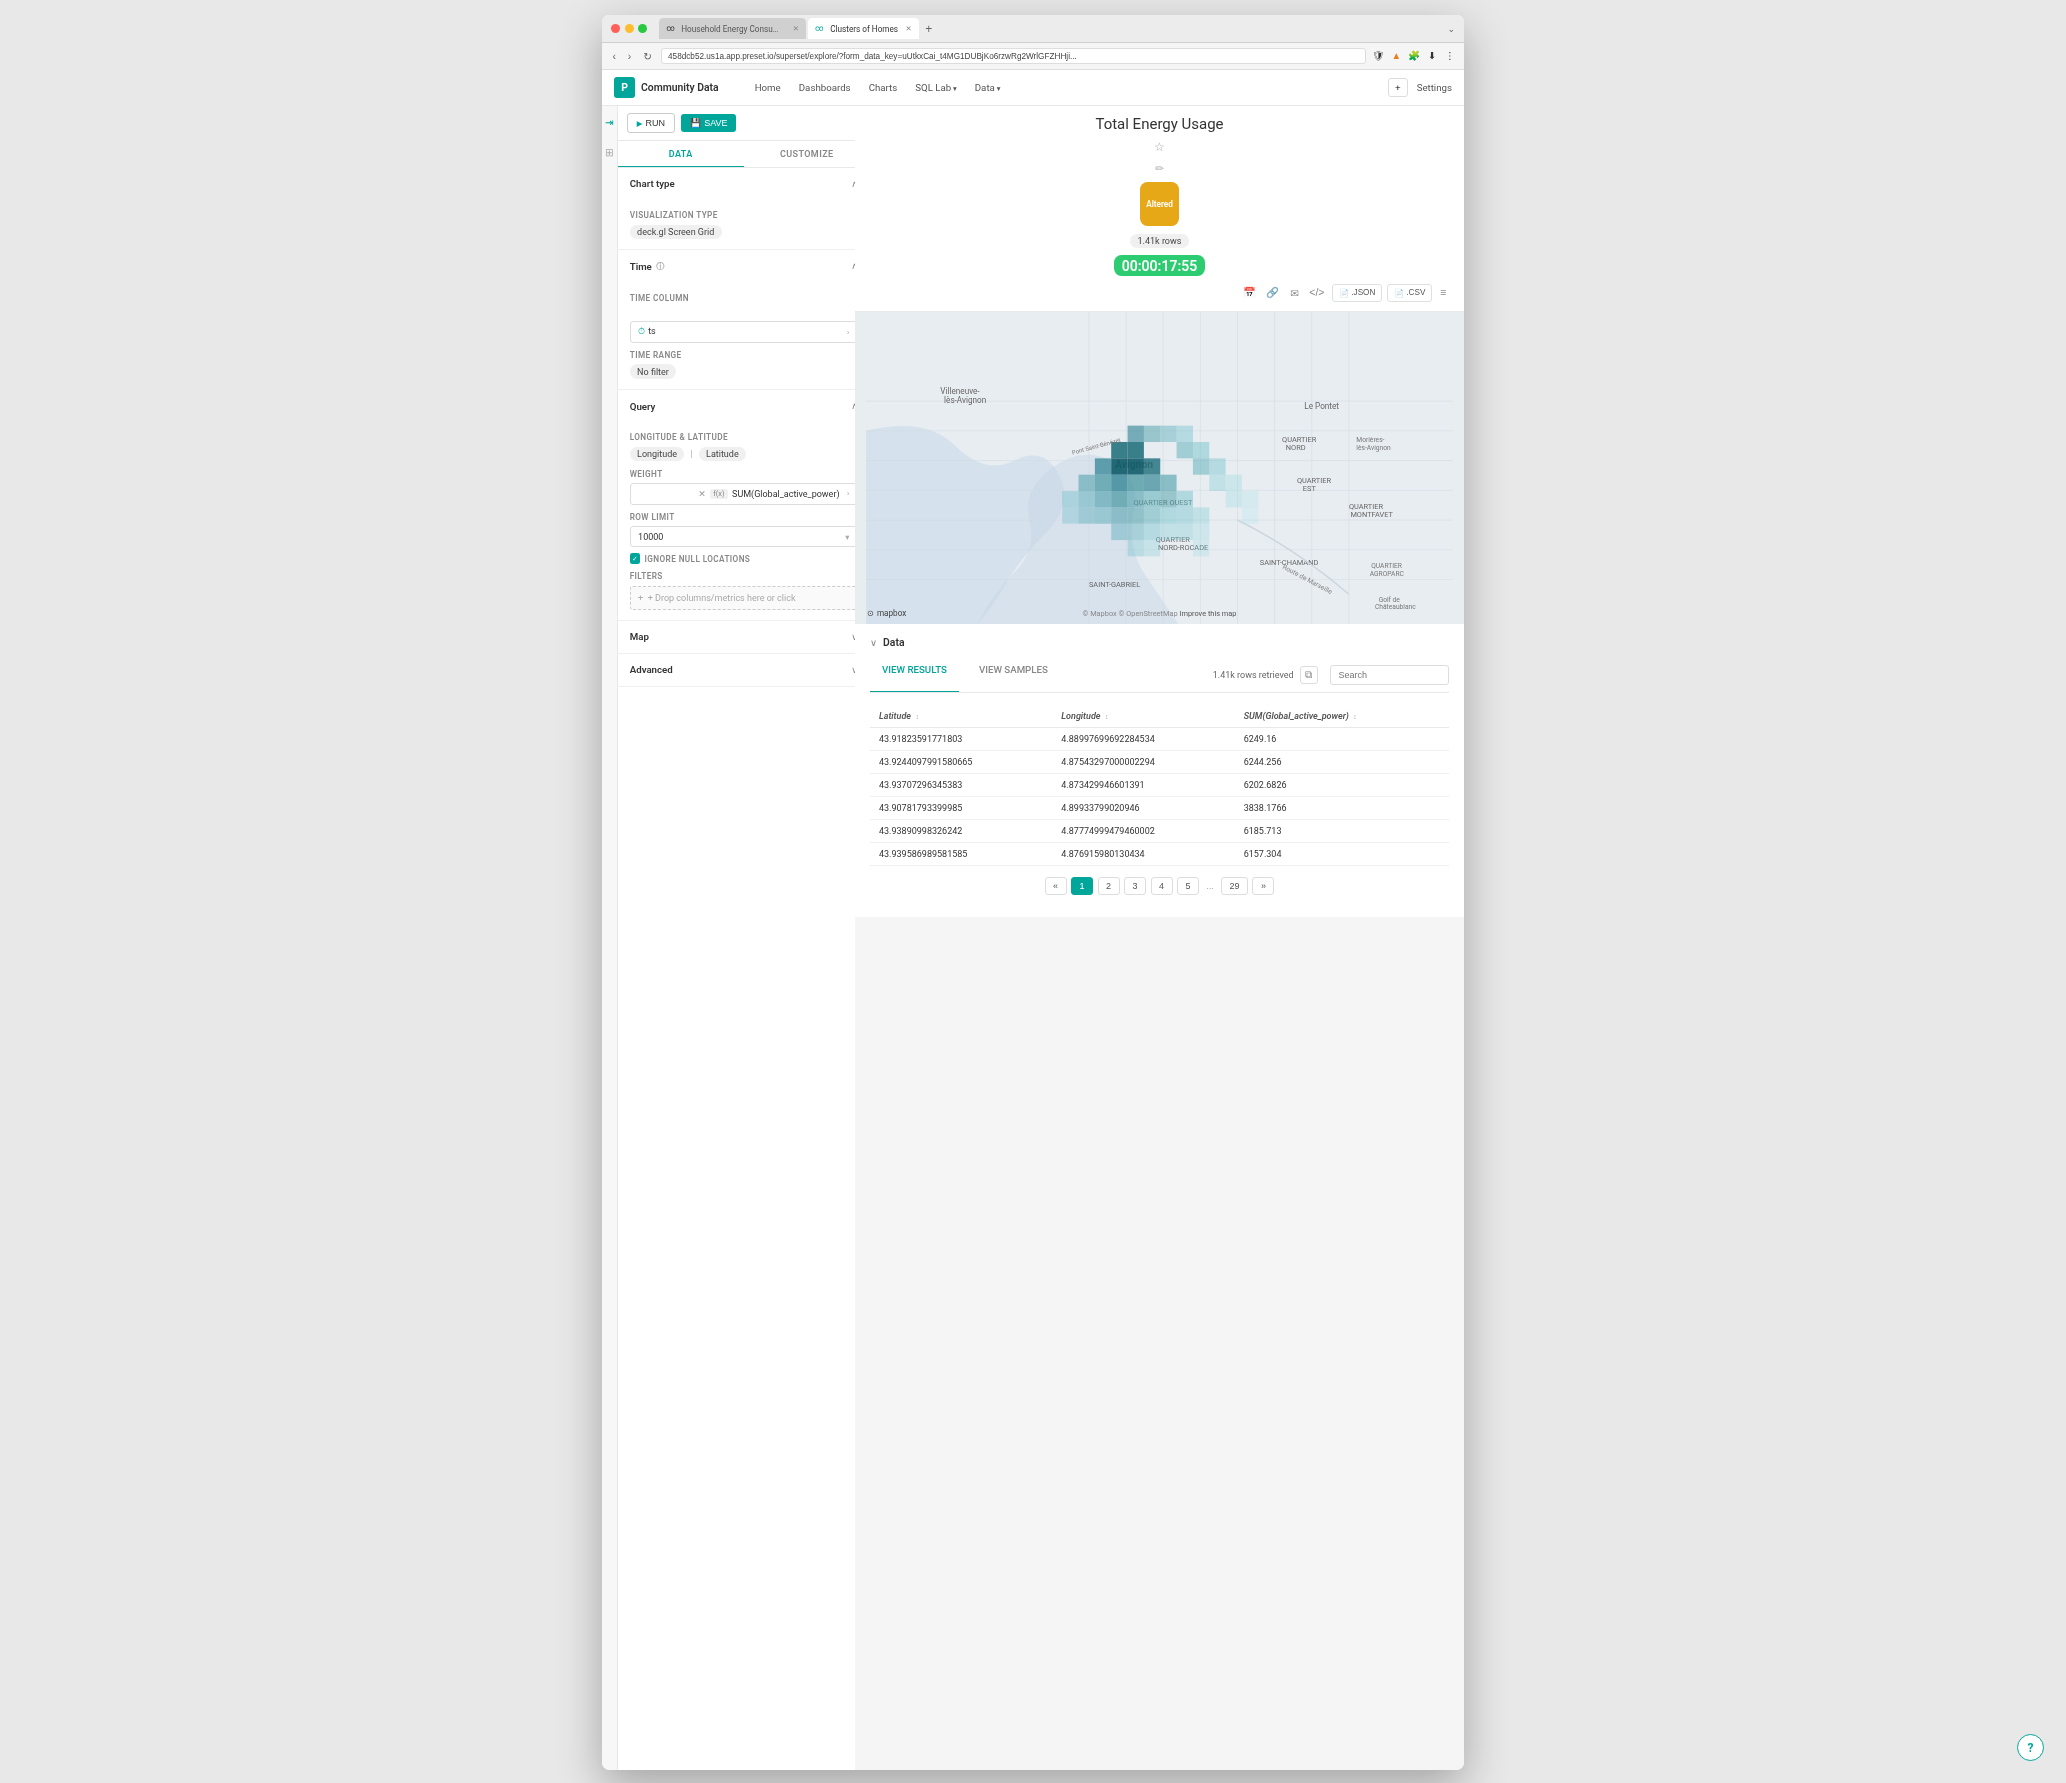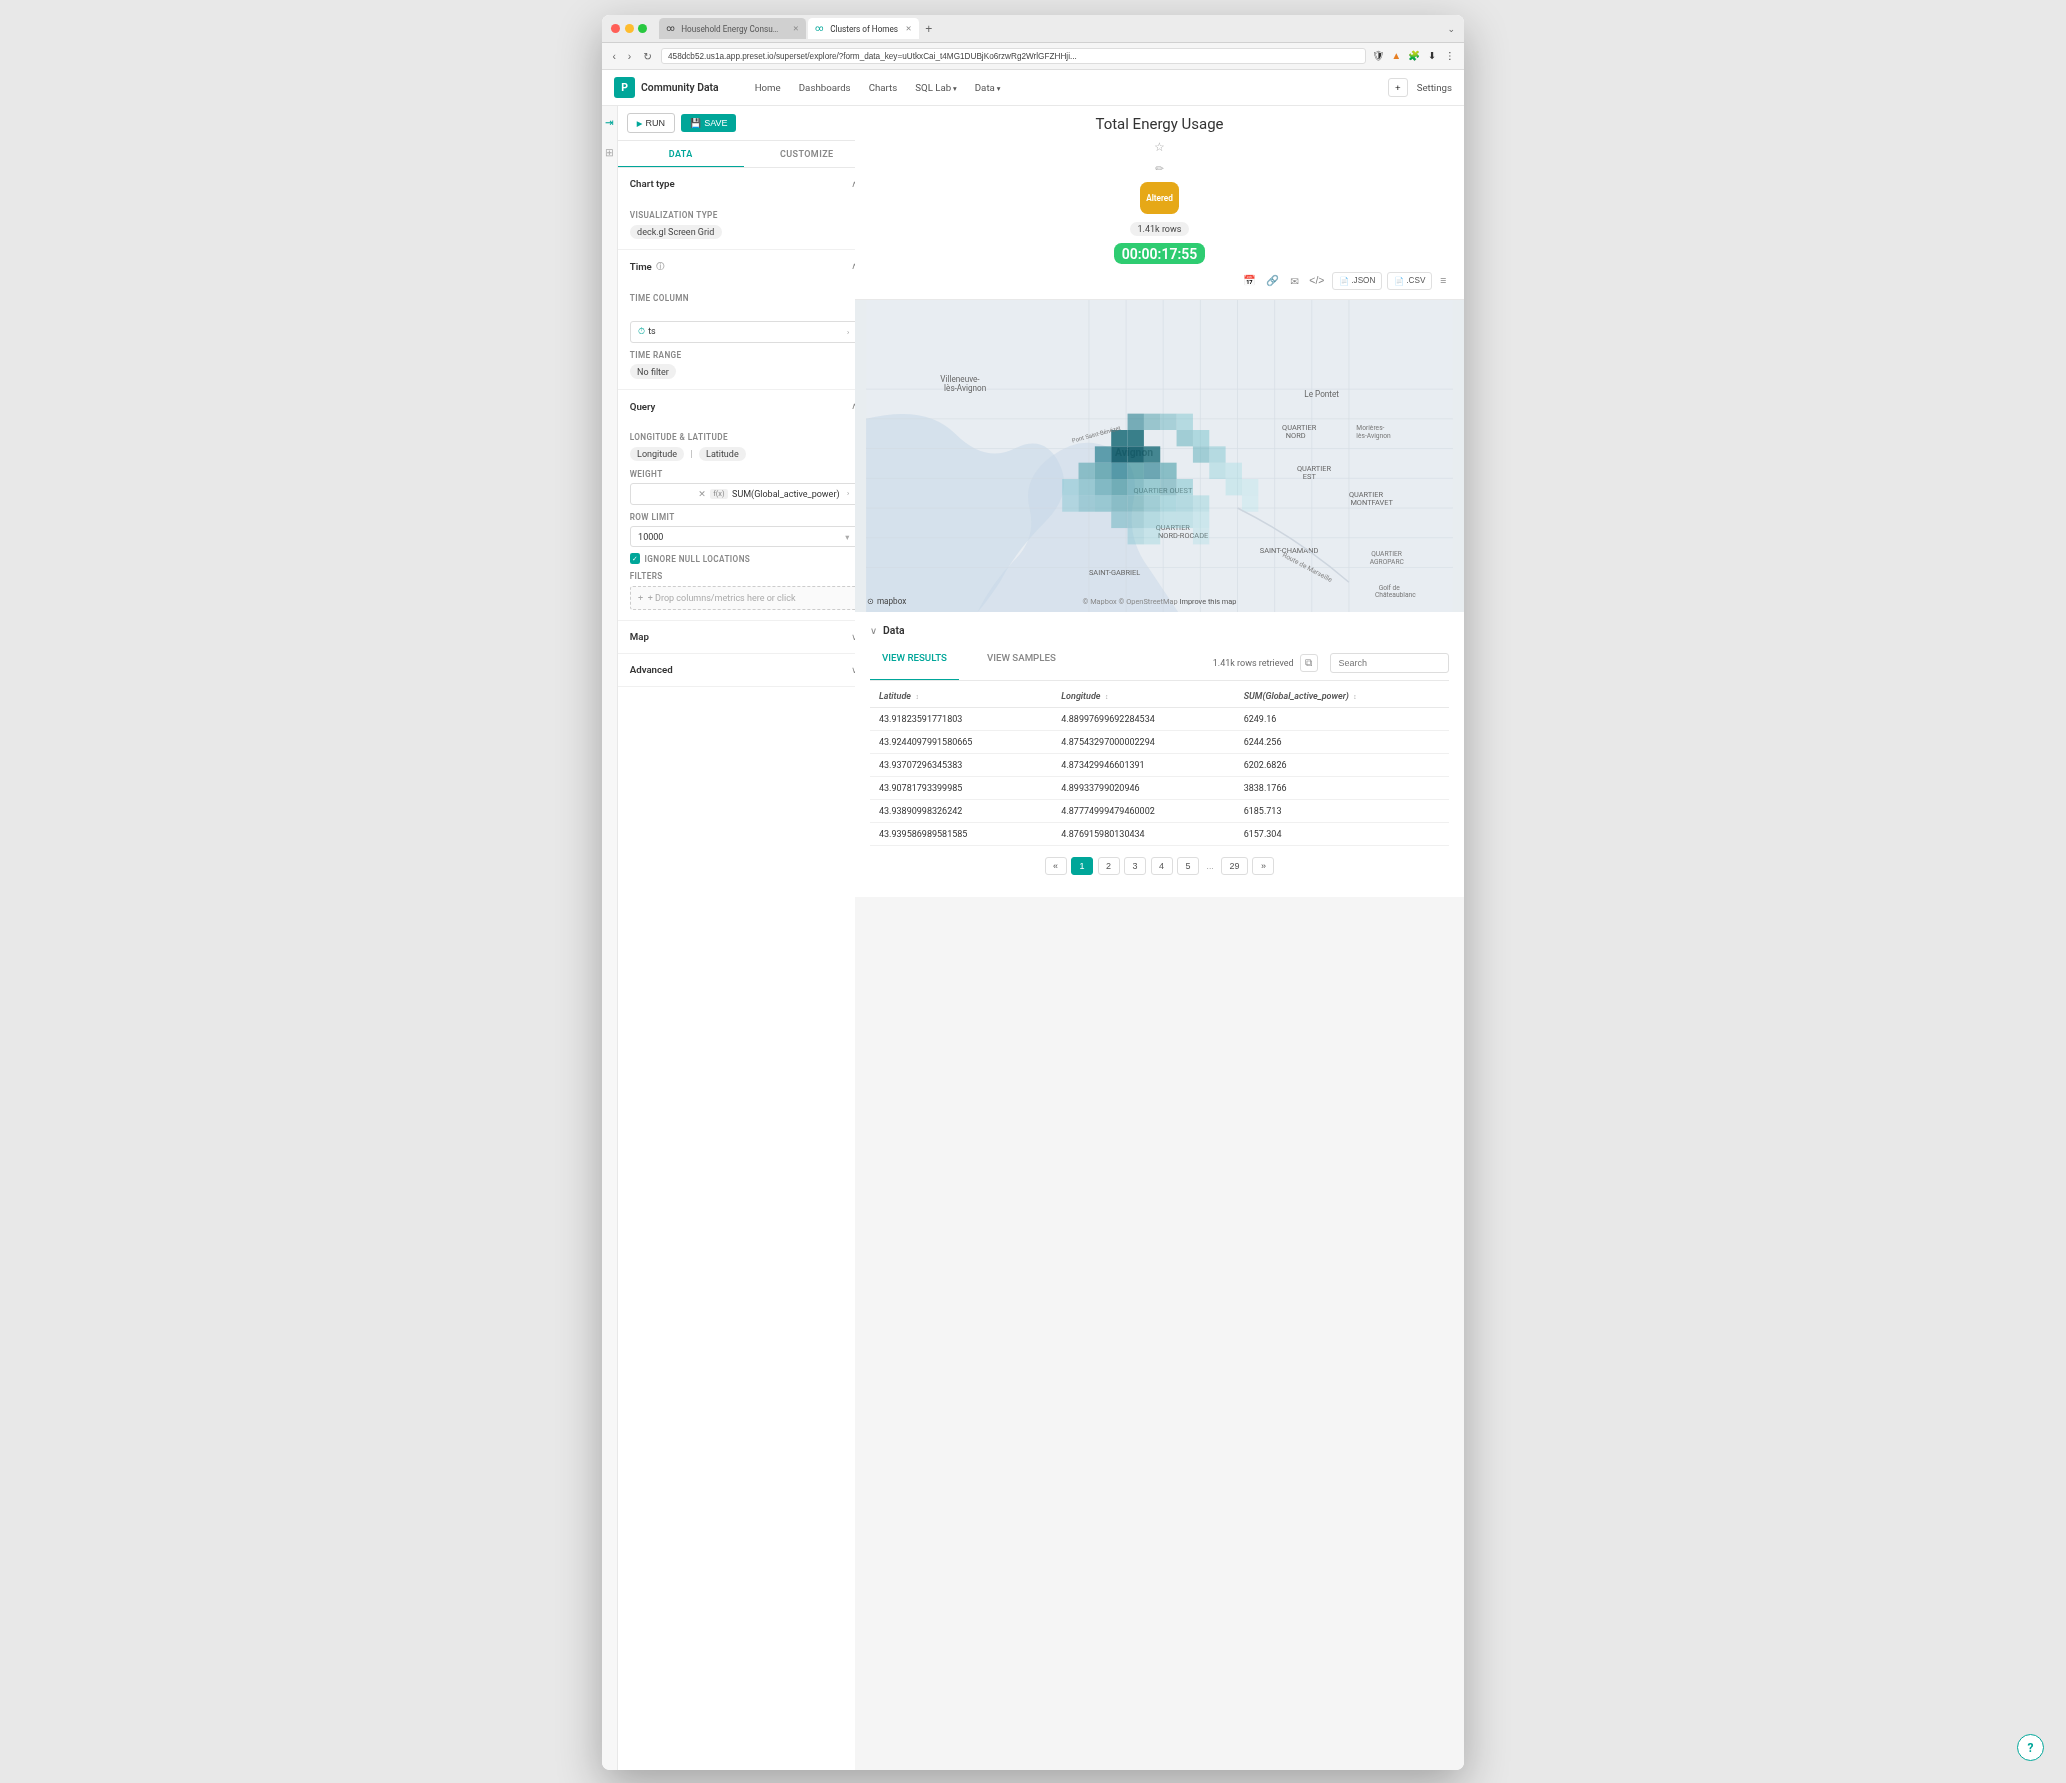--- a/index.html
+++ b/index.html
@@ -89,37 +89,37 @@
     .filter-drop { border: 0.7px dashed #ccc; border-radius: 3px; padding: 6px 7.4px; font-size: 9px; color: #aaa; background: #fafafa; display: flex; align-items: center; gap: 4.5px; cursor: pointer; margin-top: 4.5px; }
     .filter-drop .plus { color: #aaa; }
 
     
     .main-panel { flex: 1; overflow-y: auto; background: #f5f5f5; }
 
     
     .chart-header { background: #fff; padding: 9px 15px; border-bottom: 0.7px solid #e8e8e8; display: flex; align-items: center; gap: 7.4px; flex-wrap: wrap; flex-direction: column; }
     .chart-title { font-size: 15px; font-weight: 400; color: #333; }
     .chart-actions { display: flex; align-items: center; gap: 4.5px; margin-left: auto; }
-    .altered-badge { background: #e6a817; color: #fff; border-radius: 7.4px; padding: 11px 6px; font-size: 8.2px; font-weight: 600; }
+    .altered-badge { background: #e6a817; color: #fff; border-radius: 7.4px; padding: 17px 6px; font-size: 8.2px; font-weight: 600; }
     .rows-badge { background: #f0f0f0; border-radius: 7.4px; padding: 2.2px 7.4px; font-size: 9px; color: #444; }
     .time-badge { background: #2ecc71; color: #fff; border-radius: 7.4px; padding: 2.2px 7.4px; font-size: 14px; font-weight: 600; }
     .icon-btn-plain { background: none; border: none; cursor: pointer; font-size: 10.4px; color: #888; padding: 3px; }
     .format-btn { background: none; border: 0.7px solid #e0e0e0; border-radius: 3px; padding: 3px 6px; cursor: pointer; font-size: 8.2px; color: #555; display: flex; align-items: center; gap: 2.2px; }
 
     
     .map-container { background: #e8edf0; position: relative; height: 312px; overflow: hidden; }
     .map-svg { width: 100%; height: 100%; }
     .mapbox-credit { position: absolute; bottom: 6px; left: 50%; transform: translateX(-50%); font-size: 7.4px; color: #888; }
     .map-logo { position: absolute; bottom: 6px; left: 12px; font-size: 7.4px; color: #444; }
 
     
     .data-section { background: #fff; margin: 0; padding: 12px 15px; }
     .data-header { display: flex; align-items: center; gap: 6px; margin-bottom: 9px; cursor: pointer; }
     .data-title { font-size: 10.4px; font-weight: 600; color: #333; }
-    .data-tabs { display: flex; gap: 16px; border-bottom: 0.7px solid #e8e8e8; margin-bottom: 4px; }
+    .data-tabs { display: flex; gap: 8px; border-bottom: 0.7px solid #e8e8e8; margin-bottom: 12px; }
     .d-tab { padding: 6px 12px; font-size: 9.7px; font-weight: 500; cursor: pointer; color: #888; }
     .d-tab.active { color: #00a699; border-bottom: 1.5px solid #00a699; }
     .data-toolbar { display: flex; align-items: center; justify-content: space-between; padding: 7.4px 0; }
     .rows-retrieved { font-size: 9px; color: #666; }
     .copy-icon-btn { background: none; border: none; cursor: pointer; color: #888; font-size: 10.4px; padding: 2.2px 4.5px; border: 0.7px solid #ddd; border-radius: 3px; margin-right: 6px; }
     .search-input { border: 0.7px solid #ddd; border-radius: 3px; padding: 3.7px 7.4px; font-size: 9px; width: 119px; }
 
     
     .data-table { width: 100%; border-collapse: collapse; font-size: 9px; }
     .data-table th { text-align: left; padding: 6px 9px; border-bottom: 1.5px solid #e8e8e8; font-weight: 600; color: #555; font-size: 9px; cursor: pointer; white-space: nowrap; font-style: italic; }

